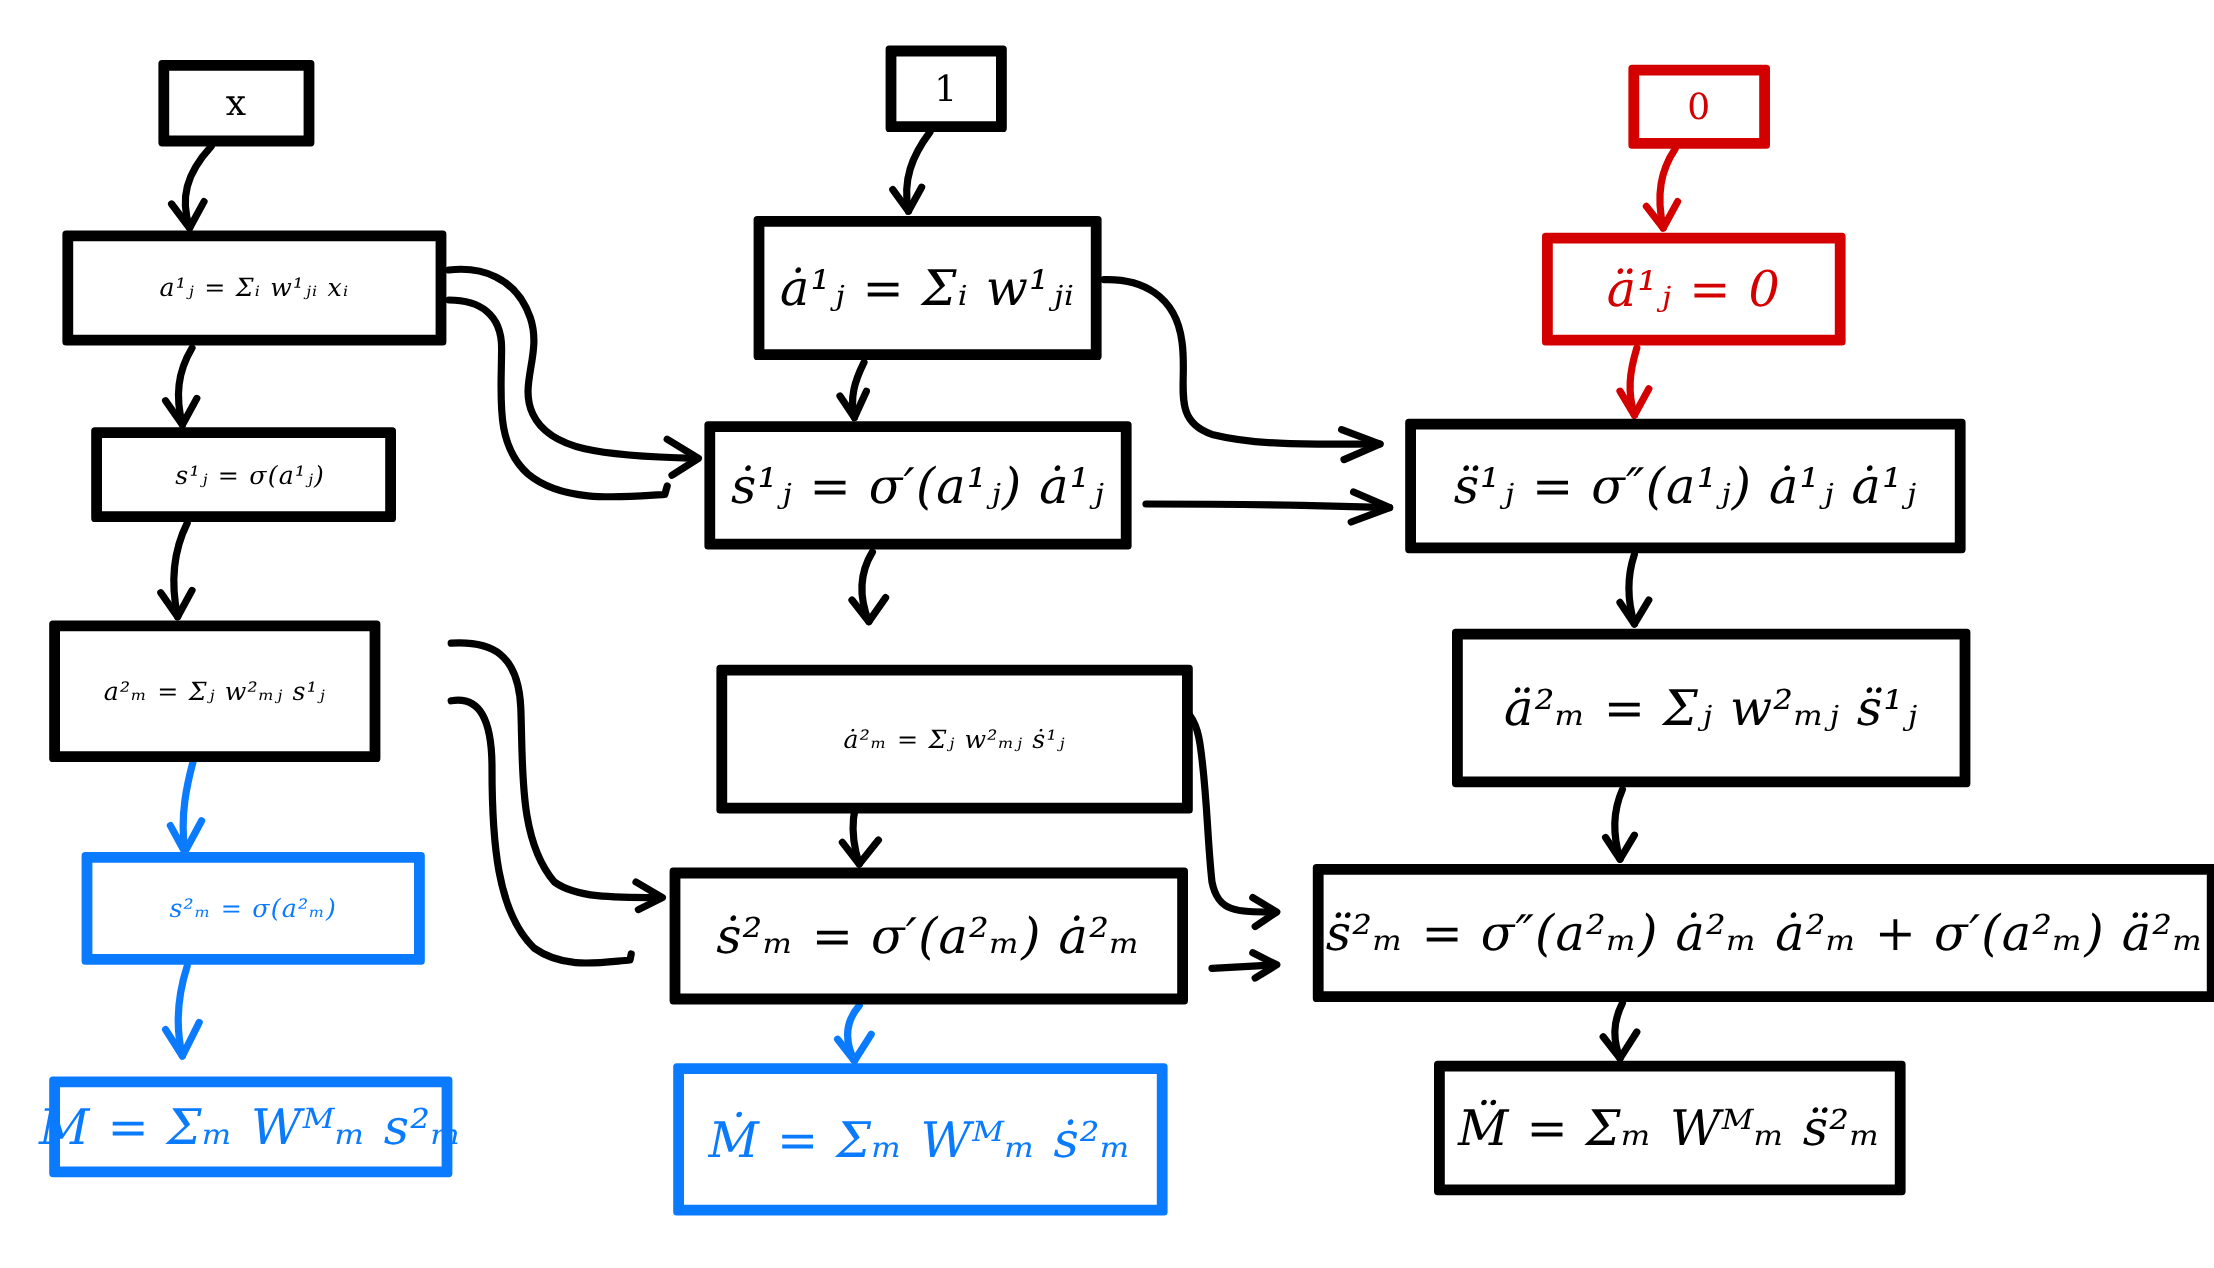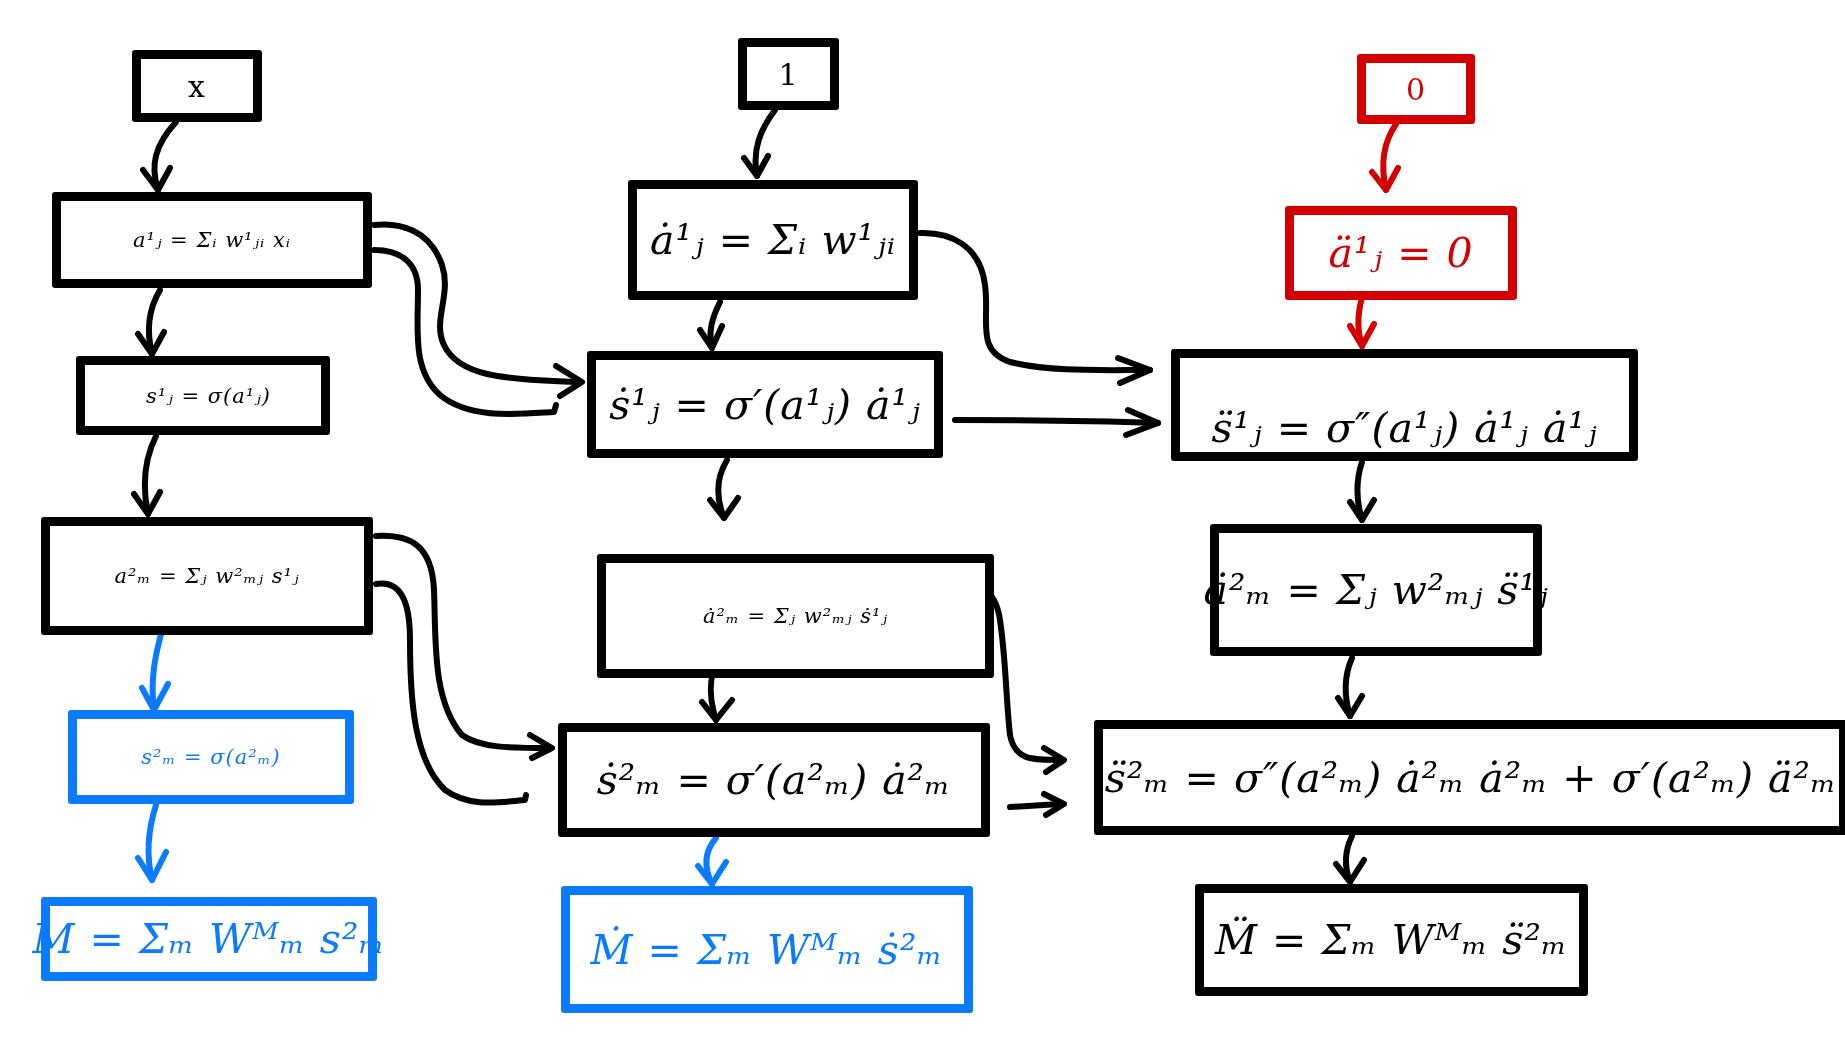--- a/index.html
+++ b/index.html
@@ -118,21 +118,21 @@
 
 <div class="node" style="left:132px;top:50px;width:130px;height:72px;">
   <span class="eq input">x</span>
 </div>
 <div class="node" style="left:52px;top:192px;width:320px;height:96px;">
   <span class="eq">a¹ⱼ = Σᵢ w¹ⱼᵢ xᵢ</span>
 </div>
 <div class="node" style="left:76px;top:356px;width:254px;height:79px;padding-left:11px;">
   <span class="eq">s¹ⱼ = σ(a¹ⱼ)</span>
 </div>
-<div class="node" style="left:41px;top:517px;width:332px;height:118px;text-align:center;">
+<div class="node" style="left:41px;top:517px;width:276px;height:118px;text-align:center;">
   <span class="eq">a²ₘ = Σⱼ w²ₘⱼ s¹ⱼ</span>
 </div>
 <div class="node blue" style="left:68px;top:710px;width:286px;height:94px;">
   <span class="eq">s²ₘ = σ(a²ₘ)</span>
 </div>
 <div class="node blue" style="left:41px;top:897px;width:336px;height:84px;align-items:center;">
   <span class="eq big">M = Σₘ Wᴹₘ s²ₘ</span>
 </div>
 
 <div class="node" style="left:738px;top:38px;width:101px;height:72px;">
@@ -150,27 +150,27 @@
 <div class="node" style="left:558px;top:723px;width:432px;height:114px;">
   <span class="eq big">ṡ²ₘ = σ′(a²ₘ) ȧ²ₘ</span>
 </div>
 <div class="node blue" style="left:561px;top:886px;width:412px;height:127px;">
   <span class="eq big">Ṁ = Σₘ Wᴹₘ ṡ²ₘ</span>
 </div>
 
 <div class="node red" style="left:1357px;top:54px;width:118px;height:70px;">
   <span class="eq input">0</span>
 </div>
-<div class="node red" style="left:1285px;top:194px;width:232px;height:94px;margin-top:12px;">
+<div class="node red" style="left:1285px;top:194px;width:253px;height:94px;">
   <span class="eq big">ä¹ⱼ = 0</span>
 </div>
-<div class="node" style="left:1171px;top:349px;width:467px;height:112px;align-items:flex-end;">
+<div class="node" style="left:1171px;top:349px;width:467px;height:112px;">
   <span class="eq big">s̈¹ⱼ = σ″(a¹ⱼ) ȧ¹ⱼ ȧ¹ⱼ</span>
 </div>
-<div class="node" style="left:1210px;top:524px;width:332px;height:132px;">
+<div class="node" style="left:1210px;top:524px;width:432px;height:132px;">
   <span class="eq big">ä²ₘ = Σⱼ w²ₘⱼ s̈¹ⱼ</span>
 </div>
 <div class="node" style="left:1069px;top:720px;width:754px;height:115px;margin-left:25px;">
   <span class="eq big">s̈²ₘ = σ″(a²ₘ) ȧ²ₘ ȧ²ₘ + σ′(a²ₘ) ä²ₘ</span>
 </div>
 <div class="node" style="left:1195px;top:884px;width:393px;height:112px;">
   <span class="eq big">M̈ = Σₘ Wᴹₘ s̈²ₘ</span>
 </div>
 
 </body></html>

